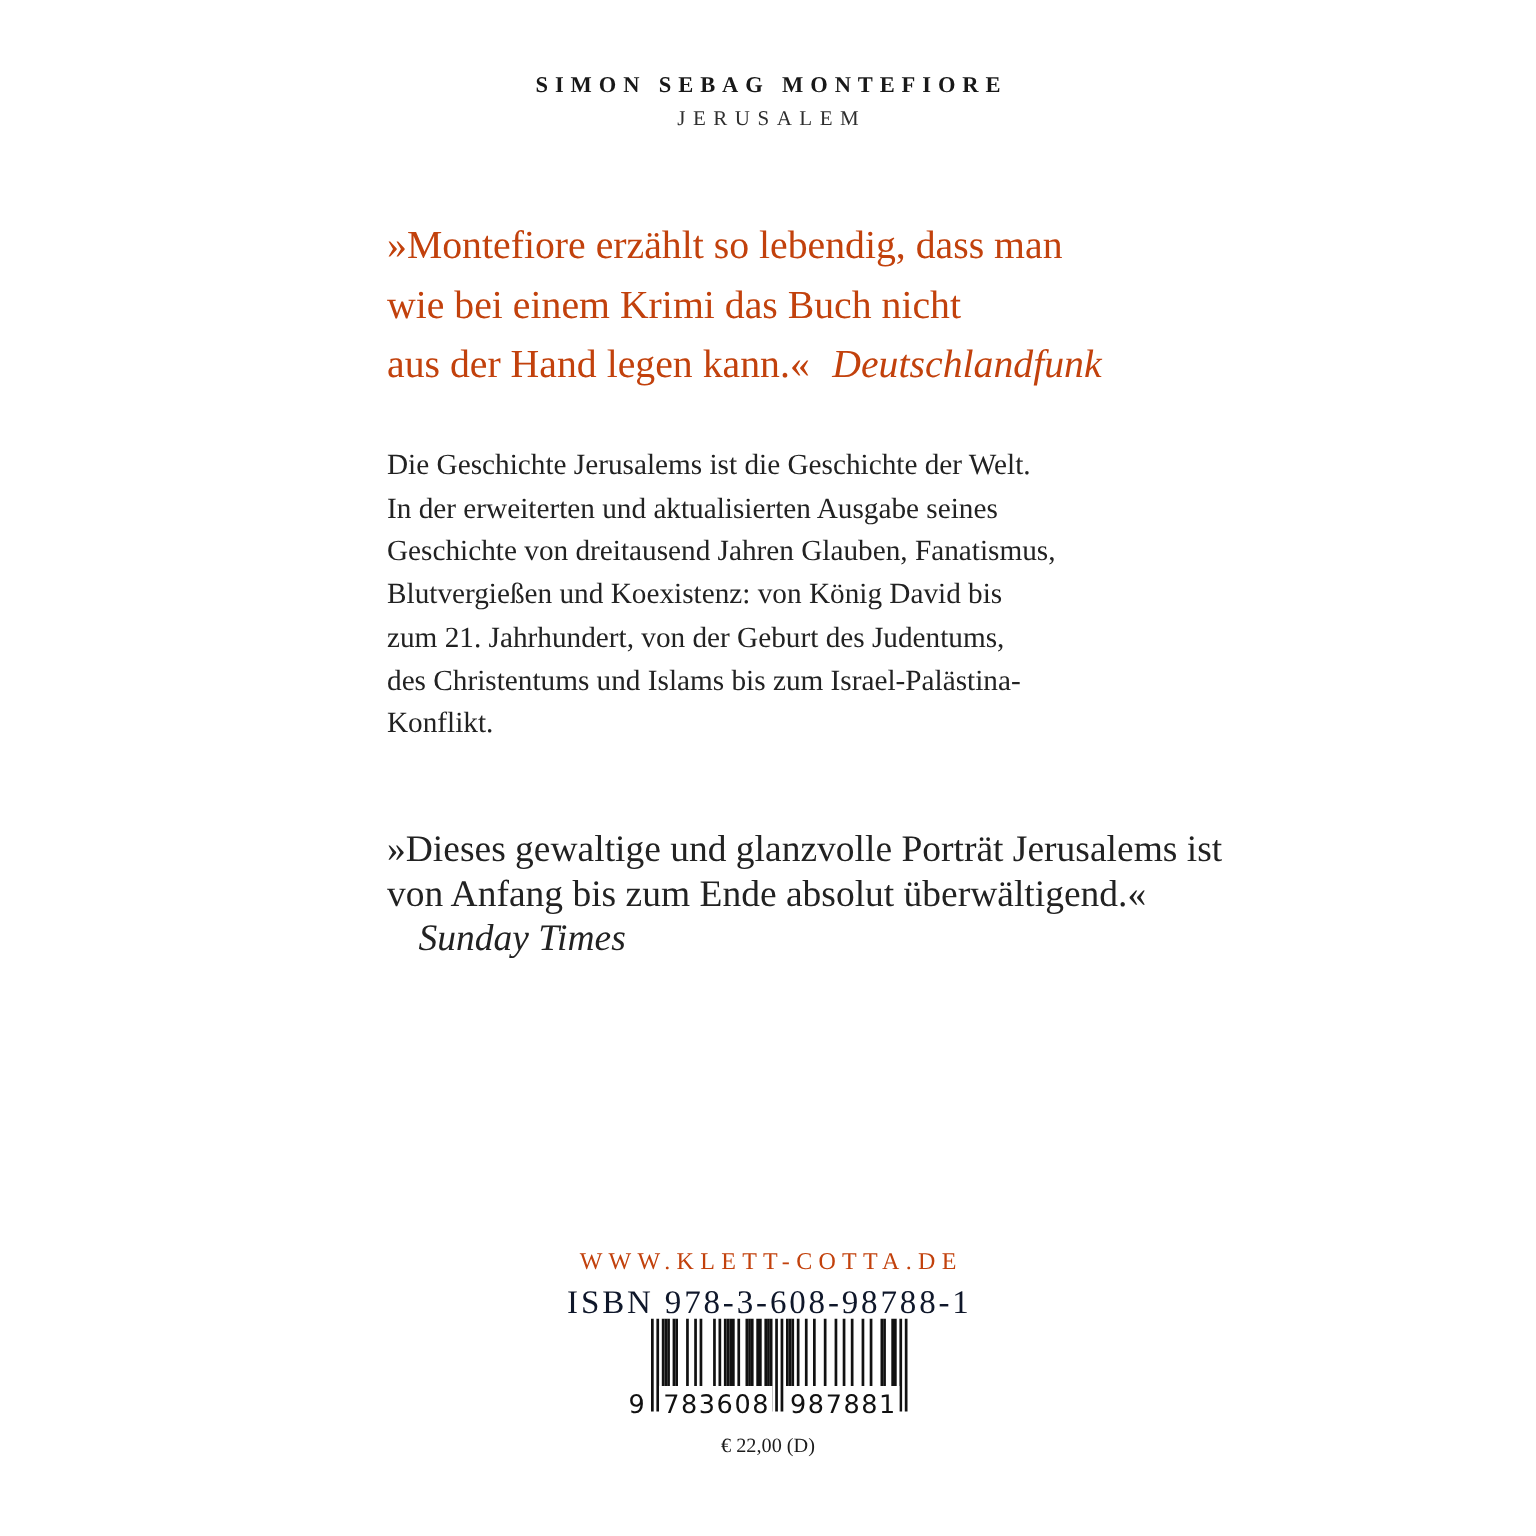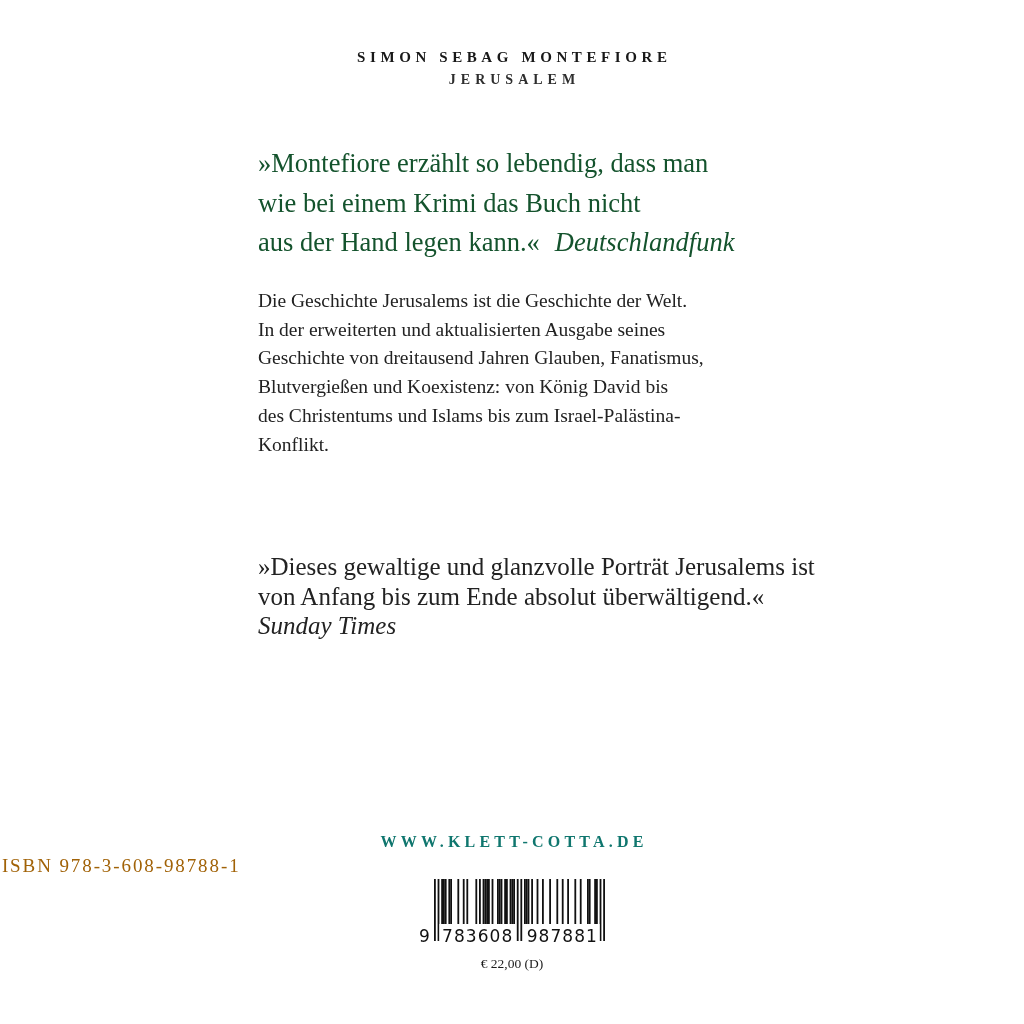--- a/index.html
+++ b/index.html
@@ -13,40 +13,40 @@
     font-family: "Liberation Serif", serif;
     color: #1f1f1f;
   }
   
   .header { position: absolute; top: 49px; left: 0; width: 100%; text-align: center; }
   .author {
     font-size: 15px; font-weight: bold; letter-spacing: 4.6px;
     color: #181818; text-indent: 4.6px; text-align: center; 
   }
   .booktitle {
-    margin-top: 6px; font-size: 14px; font-weight: bold;
+    margin-top: 6px; font-size: 14px; font-weight: normal;
     letter-spacing: 5px; color: #2e2e2e; text-indent: 5px;
   }
   
   .col { position: absolute; left: 258px; width: 540px; }
-  .quote-main { top: 144px; font-size: 26.5px; line-height: 39.5px; color: #14532d; }
+  .quote-main { top: 144px; font-size: 26.5px; line-height: 39.5px; color: #c2410c; }
   .quote-main .attr { font-style: italic; margin-left: 15px; }
-  .description { top: 287px; font-size: 19.5px; line-height: 28.7px; color: #222; }
+  .description { top: 297px; font-size: 19.5px; line-height: 28.7px; color: #222; }
   .quote-secondary { top: 552px; font-size: 25px; line-height: 29.6px; color: #222; }
-  .quote-secondary .attr { font-style: italic; }
+  .quote-secondary .attr { font-style: italic; margin-left: 21px; }
   .line { white-space: nowrap; }
   
   .website {
     position: absolute; top: 833px; left: 0; width: 100%; text-align: center;
-    font-size: 16px; font-weight: bold; letter-spacing: 4.2px; text-indent: 4.2px;
-    color: #0f766e;
+    font-size: 16px; font-weight: normal; letter-spacing: 4.2px; text-indent: 4.2px;
+    color: #c2410c;
   }
   .isbn {
-    position: absolute; top: 855px; left: 0; width: 100%; 
-    font-size: 19px; letter-spacing: 1.9px; text-indent: 1.9px; color: #a16207;
+    position: absolute; top: 855px; left: 0; width: 100%; text-align: center;
+    font-size: 22px; letter-spacing: 1.9px; text-indent: 1.9px; color: #0f172a;
   }
   .barcode-wrap {
     position: absolute; top: 879px; left: 0; width: 100%;
     display: flex; justify-content: center;
   }
   .price {
     position: absolute; top: 956px; left: 0; width: 100%; text-align: center;
     font-family: Liberation Serif, serif; font-size: 13.5px; color: #1c1c1c;
   }
 </style>
@@ -64,20 +64,21 @@
     <div class="line">»Montefiore erzählt so lebendig, dass man</div>
     <div class="line">wie bei einem Krimi das Buch nicht</div>
     <div class="line"><span>aus der Hand legen kann.«</span><span class="attr">Deutschlandfunk</span></div>
   </div>
 
   <div class="col description">
     <div class="line">Die Geschichte Jerusalems ist die Geschichte der Welt.</div>
     <div class="line">In der erweiterten und aktualisierten Ausgabe seines</div>
     <div class="line">Geschichte von dreitausend Jahren Glauben, Fanatismus,</div>
     <div class="line">Blutvergießen und Koexistenz: von König David bis</div>
+    <div class="line">zum 21. Jahrhundert, von der Geburt des Judentums,</div>
     <div class="line">des Christentums und Islams bis zum Israel-Palästina-</div>
     <div class="line">Konflikt.</div>
   </div>
 
   <div class="col quote-secondary">
     <div class="line">»Dieses gewaltige und glanzvolle Porträt Jerusalems ist</div>
     <div class="line">von Anfang bis zum Ende absolut überwältigend.«</div>
     <div class="line attr">Sunday Times</div>
   </div>
 

